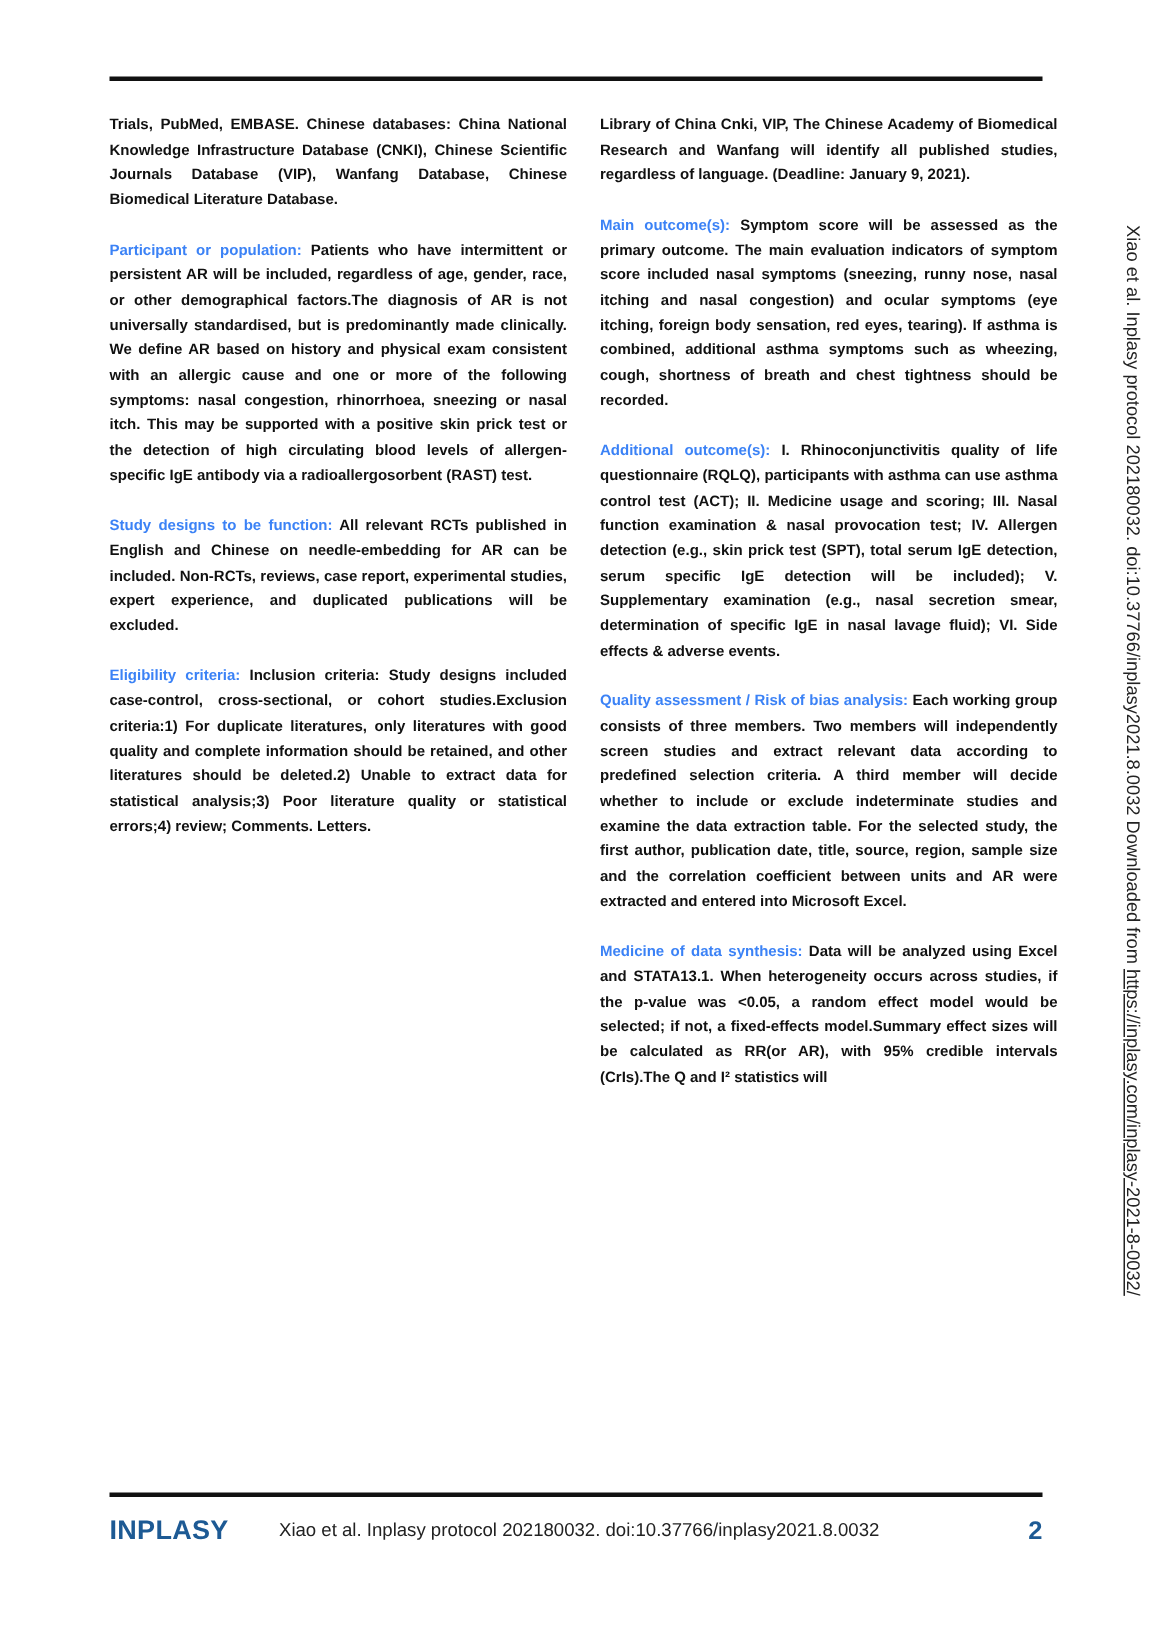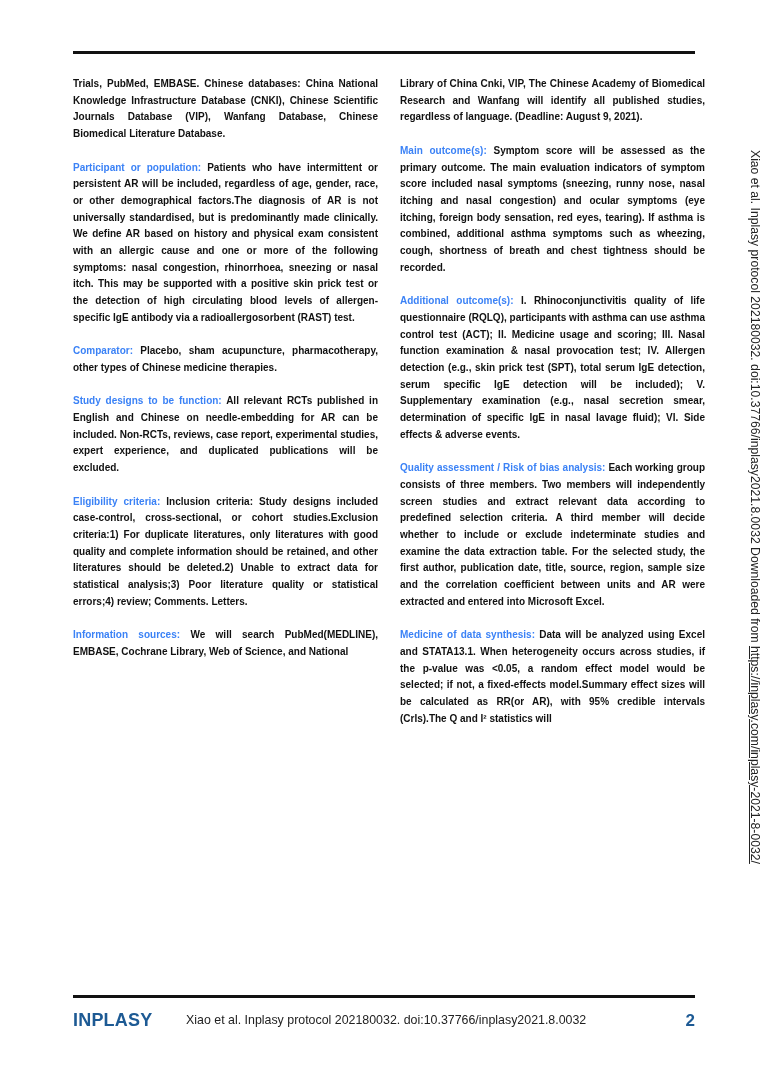--- a/index.html
+++ b/index.html
@@ -24,28 +24,26 @@
   .side a { color: #222; text-decoration: underline; }
 </style>
 </head>
 <body>
 
 <div class="rule top"></div>
 
 <div class="col left">
   <p class="para">Trials, PubMed, EMBASE. Chinese databases: China National Knowledge Infrastructure Database (CNKI), Chinese Scientific Journals Database (VIP), Wanfang Database, Chinese Biomedical Literature Database.</p>
   <p class="para"><span class="head">Participant or population:</span><span> Patients who have intermittent or persistent AR will be included, regardless of age, gender, race, or other demographical factors.The diagnosis of AR is not universally standardised, but is predominantly made clinically. We define AR based on history and physical exam consistent with an allergic cause and one or more of the following symptoms: nasal congestion, rhinorrhoea, sneezing or nasal itch. This may be supported with a positive skin prick test or the detection of high circulating blood levels of allergen-specific IgE antibody via a radioallergosorbent (RAST) test.</span></p>
-  <p class="para"><span class="head">Comparator:</span><span> Placebo, sham acupuncture, pharmacotherapy, other types of Chinese medicine therapies.</span></p>
   <p class="para"><span class="head">Study designs to be function:</span><span> All relevant RCTs published in English and Chinese on needle-embedding for AR can be included. Non-RCTs, reviews, case report, experimental studies, expert experience, and duplicated publications will be excluded.</span></p>
   <p class="para"><span class="head">Eligibility criteria:</span><span> Inclusion criteria: Study designs included case-control, cross-sectional, or cohort studies.Exclusion criteria:1) For duplicate literatures, only literatures with good quality and complete information should be retained, and other literatures should be deleted.2) Unable to extract data for statistical analysis;3) Poor literature quality or statistical errors;4) review; Comments. Letters.</span></p>
-  <p class="para"><span class="head">Information sources:</span><span> We will search PubMed(MEDLINE), EMBASE, Cochrane Library, Web of Science, and National</span></p>
 </div>
 
 <div class="col right">
-  <p class="para">Library of China Cnki, VIP, The Chinese Academy of Biomedical Research and Wanfang will identify all published studies, regardless of language. (Deadline: August 9, 2021).</p>
+  <p class="para">Library of China Cnki, VIP, The Chinese Academy of Biomedical Research and Wanfang will identify all published studies, regardless of language. (Deadline: January 9, 2021).</p>
   <p class="para"><span class="head">Main outcome(s):</span><span> Symptom score will be assessed as the primary outcome. The main evaluation indicators of symptom score included nasal symptoms (sneezing, runny nose, nasal itching and nasal congestion) and ocular symptoms (eye itching, foreign body sensation, red eyes, tearing). If asthma is combined, additional asthma symptoms such as wheezing, cough, shortness of breath and chest tightness should be recorded.</span></p>
   <p class="para"><span class="head">Additional outcome(s):</span><span> I. Rhinoconjunctivitis quality of life questionnaire (RQLQ), participants with asthma can use asthma control test (ACT); II. Medicine usage and scoring; III. Nasal function examination &amp; nasal provocation test; IV. Allergen detection (e.g., skin prick test (SPT), total serum IgE detection, serum specific IgE detection will be included); V. Supplementary examination (e.g., nasal secretion smear, determination of specific IgE in nasal lavage fluid); VI. Side effects &amp; adverse events.</span></p>
   <p class="para"><span class="head">Quality assessment / Risk of bias analysis:</span><span> Each working group consists of three members. Two members will independently screen studies and extract relevant data according to predefined selection criteria. A third member will decide whether to include or exclude indeterminate studies and examine the data extraction table. For the selected study, the first author, publication date, title, source, region, sample size and the correlation coefficient between units and AR were extracted and entered into Microsoft Excel.</span></p>
   <p class="para"><span class="head">Medicine of data synthesis:</span><span> Data will be analyzed using Excel and STATA13.1. When heterogeneity occurs across studies, if the p-value was &lt;0.05, a random effect model would be selected; if not, a fixed-effects model.Summary effect sizes will be calculated as RR(or AR), with 95% credible intervals (CrIs).The Q and I² statistics will</span></p>
 </div>
 
 <div class="rule bottom"></div>
 
 <div class="footer">
   <span class="brand">INPLASY</span>

